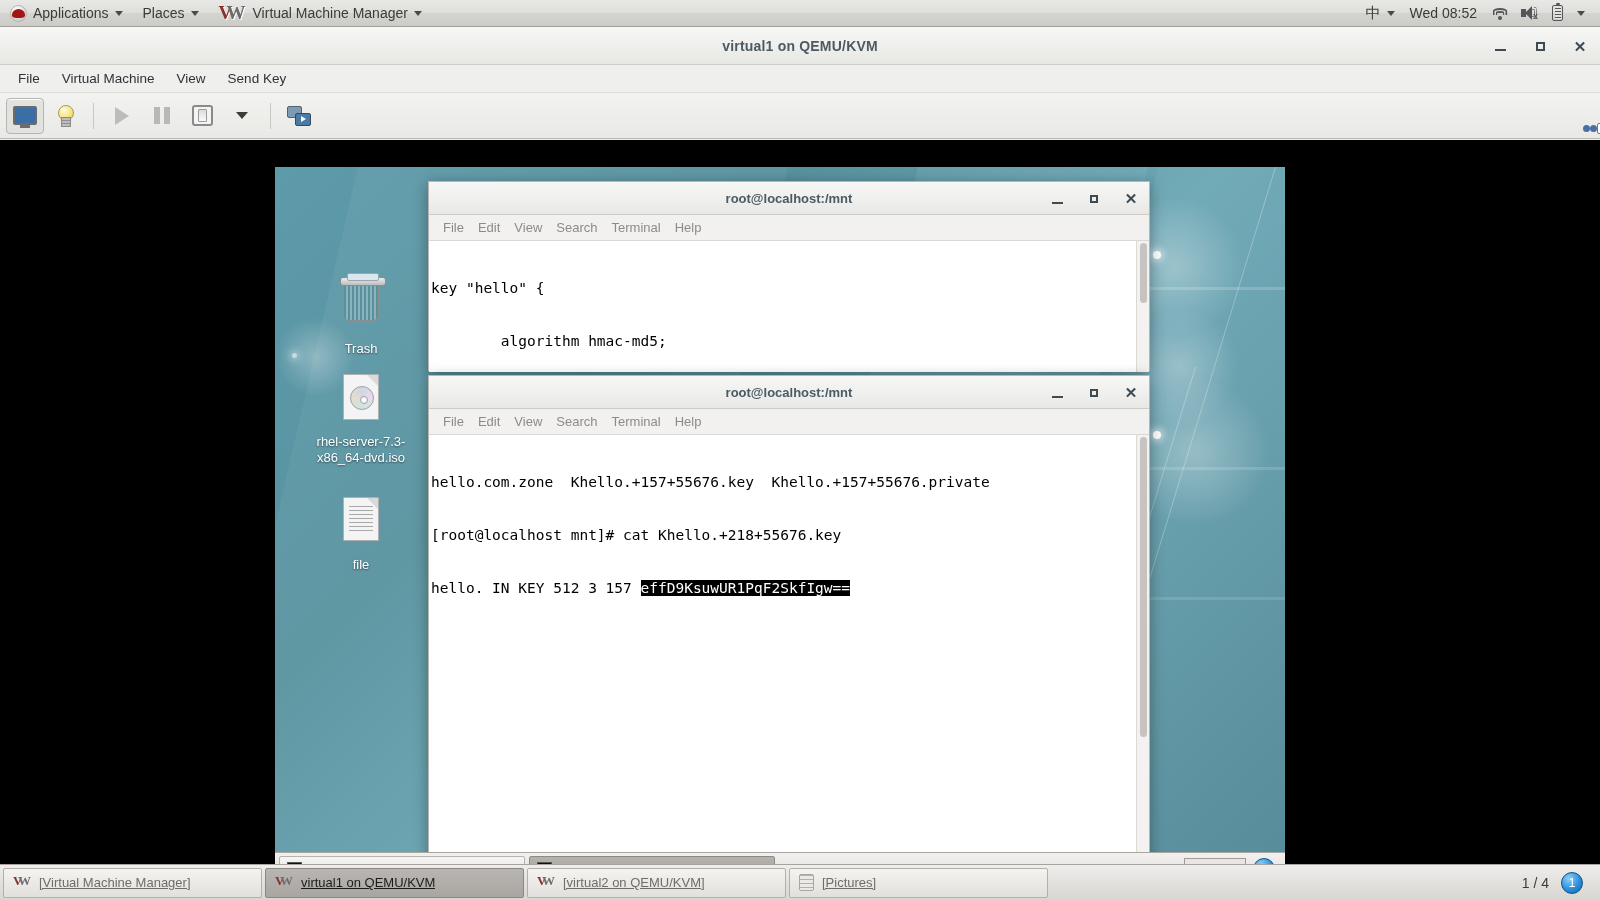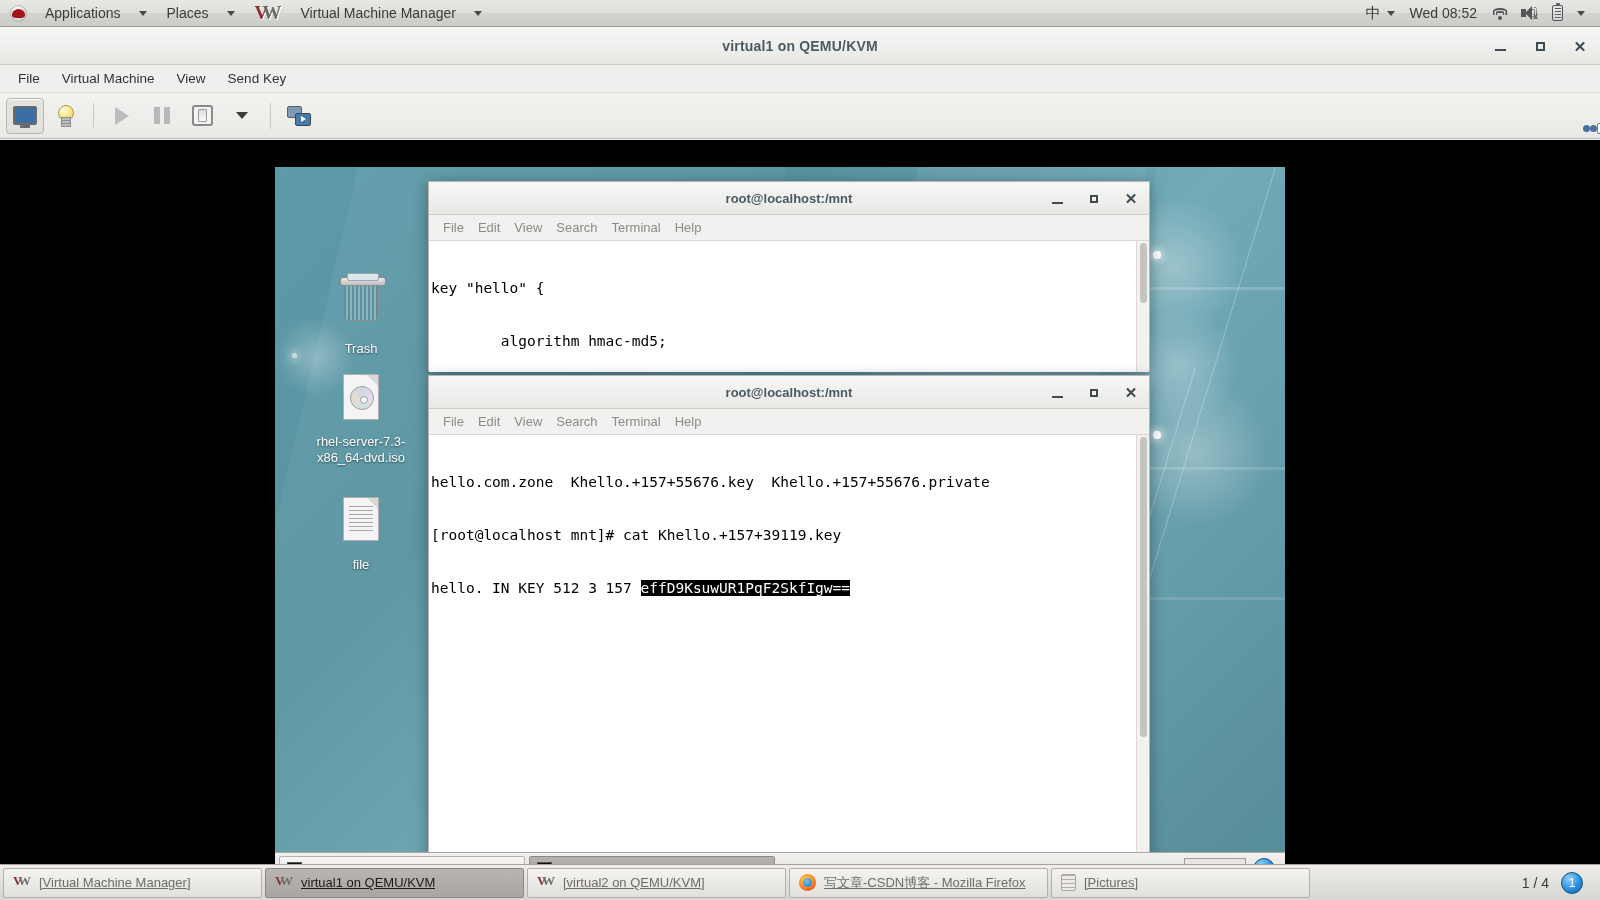--- a/index.html
+++ b/index.html
@@ -6,21 +6,21 @@
   html,body { width:1600px; height:900px; overflow:hidden; background:#000; }
   body { font-family:"Liberation Sans", sans-serif; font-size:13px; color:#2e3436; }
 
   
   #top-panel{
     position:absolute; left:0; top:0; width:1600px; height:27px;
     background:linear-gradient(to bottom,#e8e8e6 0%,#dededa 48%,#d3d3cf 52%,#cdcdc8 100%);
     border-bottom:1px solid #9f9f99;
     display:flex; align-items:center; z-index:60;
   }
-  .panel-item{ display:flex; align-items:center; gap:18px; height:27px; padding:0 10px; color:#3b3b37; font-size:14px; }
+  .panel-item{ display:flex; align-items:center; gap:6px; height:27px; padding:0 10px; color:#3b3b37; font-size:14px; }
   .panel-item.left{ font-weight:normal; }
   .caret{ width:0;height:0;border-left:4px solid transparent;border-right:4px solid transparent;border-top:5px solid #4a4a46; display:inline-block; }
   .redhat-logo{ width:17px;height:17px;border-radius:50%;
      background:radial-gradient(circle at 35% 30%, #ffffff 0%,#eaeaea 38%,#d6d6d6 60%,#bdbdbd 100%);
      position:relative; overflow:hidden; border:1px solid #b5b5b0;}
   .redhat-logo::after{content:"";position:absolute;left:1px;top:3px;width:13px;height:9px;background:#a31515;
      border-radius:55% 55% 40% 40%/70% 70% 30% 30%;}
   .vmm-logo{ width:28px;height:20px; position:relative; }
   .vmm-logo span{position:absolute;top:0;font-weight:bold;font-size:19px;line-height:19px;
      font-family:"Liberation Serif", serif;}
@@ -397,21 +397,21 @@
         <div class="term-menubar">
           <span class="tmi">File</span>
           <span class="tmi">Edit</span>
           <span class="tmi">View</span>
           <span class="tmi">Search</span>
           <span class="tmi">Terminal</span>
           <span class="tmi">Help</span>
         </div>
         <div class="term-body" style="height:432px;">
           <div>hello.com.zone  Khello.+157+55676.key  Khello.+157+55676.private</div>
-          <div>[root@localhost mnt]# cat Khello.+157+39119.key</div>
+          <div>[root@localhost mnt]# cat Khello.+218+55676.key</div>
           <div><span>hello. IN KEY 512 3 157 </span><span class="inv">effD9KsuwUR1PqF2SkfIgw==</span></div>
           <div class="term-scroll"><i style="height:300px"></i></div>
         </div>
       </div>
 
       <div id="guest-taskbar">
         <div class="gtask">
           <span class="termico"></span>
           <span>root@localhost:/mnt</span>
         </div>
@@ -444,24 +444,20 @@
     <span class="lbl">virtual1 on QEMU/KVM</span>
   </div>
   <div class="htask">
     <span class="vmmico">
         <span class="a">V</span>
         <span class="b">W</span>
       </span>
     <span class="lbl">[virtual2 on QEMU/KVM]</span>
   </div>
   <div class="htask">
-    <span class="ffico"></span>
-    <span class="lbl">写文章-CSDN博客 - Mozilla Firefox</span>
-  </div>
-  <div class="htask">
     <span class="picico"></span>
     <span class="lbl">[Pictures]</span>
   </div>
   <div id="host-tb-right">
     <span class="ws-count">1 / 4</span>
     <span class="bluebadge">1</span>
   </div>
 </div>
 
 </body></html>

